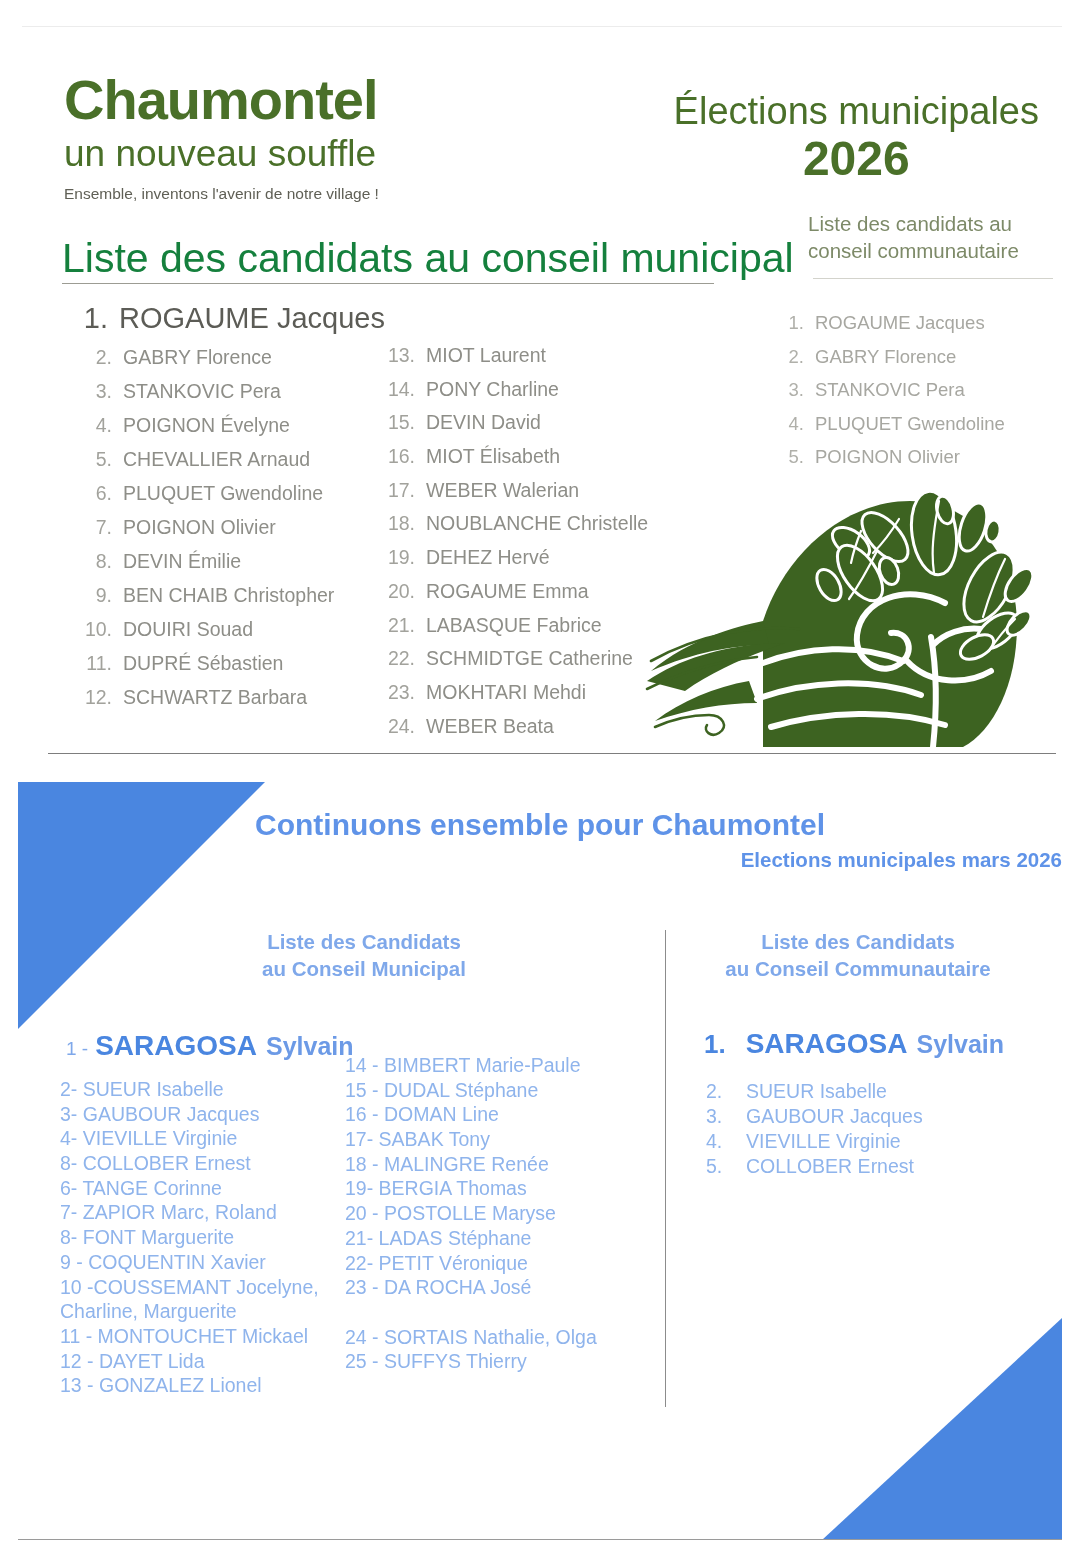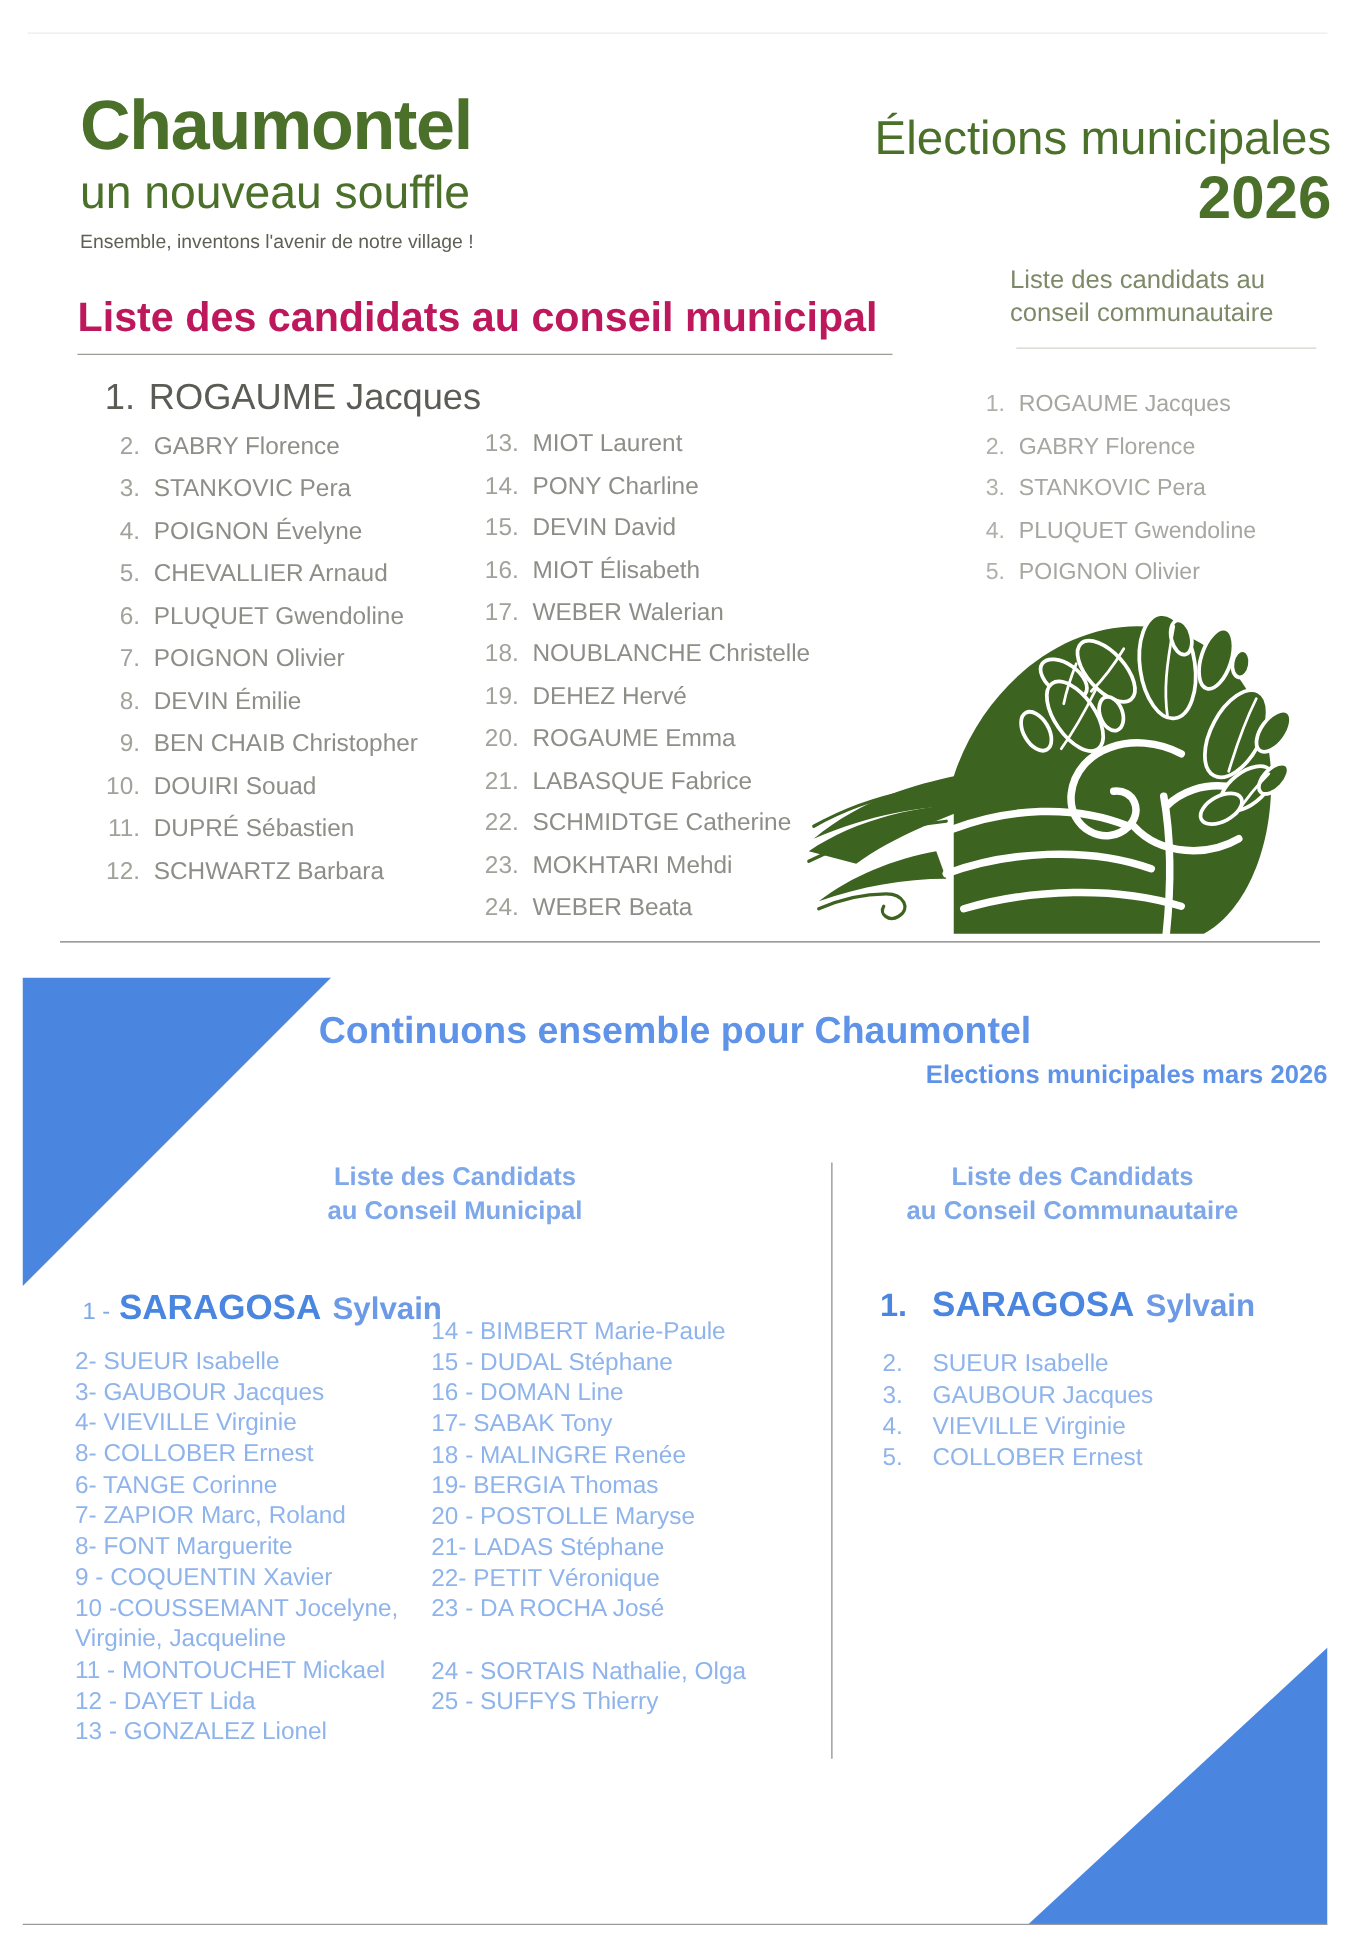--- a/index.html
+++ b/index.html
@@ -56,22 +56,22 @@
   .brand-tag {
     font-size: 15.5px;
     font-weight: 400;
     color: #5f5f55;
     margin-top: 9px;
     white-space: nowrap;
   }
 
   .elections-block {
     position: absolute;
-    right: 46px; top: 62px;
-    text-align: right;
+    right: 72px; top: 62px;
+    text-align: center;
   }
   .elections-line1 {
     font-size: 38px;
     font-weight: 500;
     color: #4a7029;
     line-height: 1.05;
     white-space: nowrap;
   }
   .elections-year {
     font-size: 48px;
@@ -95,23 +95,23 @@
   .cc-rule {
     position: absolute;
     right: 58px; top: 248px;
     width: 240px; height: 1px;
     background: #d3d3cc;
   }
 
   .mc-heading {
     position: absolute;
     left: 62px; top: 205px;
-    font-size: 33px;
-    font-weight: 700;
-    color: #be185d;
+    font-size: 41px;
+    font-weight: 400;
+    color: #15803d;
     white-space: nowrap;
   }
   .mc-rule {
     position: absolute;
     left: 62px; top: 253px;
     width: 652px; height: 1px;
     background: #9c9c93;
   }
 
   
@@ -547,21 +547,21 @@
   <ul class="b-list" id="b-mc-col1">
       <li>2- SUEUR Isabelle</li>
       <li>3- GAUBOUR Jacques</li>
       <li>4- VIEVILLE Virginie</li>
       <li>8- COLLOBER Ernest</li>
       <li>6- TANGE Corinne</li>
       <li>7- ZAPIOR Marc, Roland</li>
       <li>8- FONT Marguerite</li>
       <li>9 - COQUENTIN Xavier</li>
       <li>10 -COUSSEMANT Jocelyne,</li>
-      <li>Virginie, Jacqueline</li>
+      <li>Charline, Marguerite</li>
       <li>11 - MONTOUCHET Mickael</li>
       <li>12 - DAYET Lida</li>
       <li>13 - GONZALEZ Lionel</li>
     </ul>
   <ul class="b-list" id="b-mc-col2">
       <li>14 - BIMBERT Marie-Paule</li>
       <li>15 - DUDAL Stéphane</li>
       <li>16 - DOMAN Line</li>
       <li>17- SABAK Tony</li>
       <li>18 - MALINGRE Renée</li>

